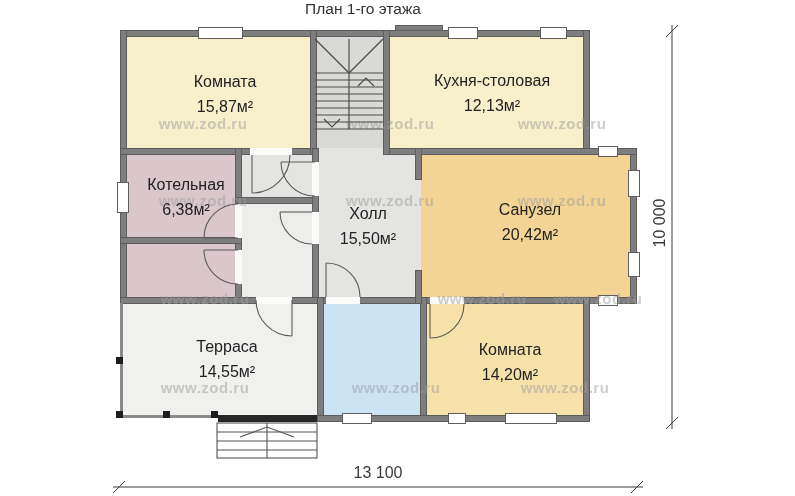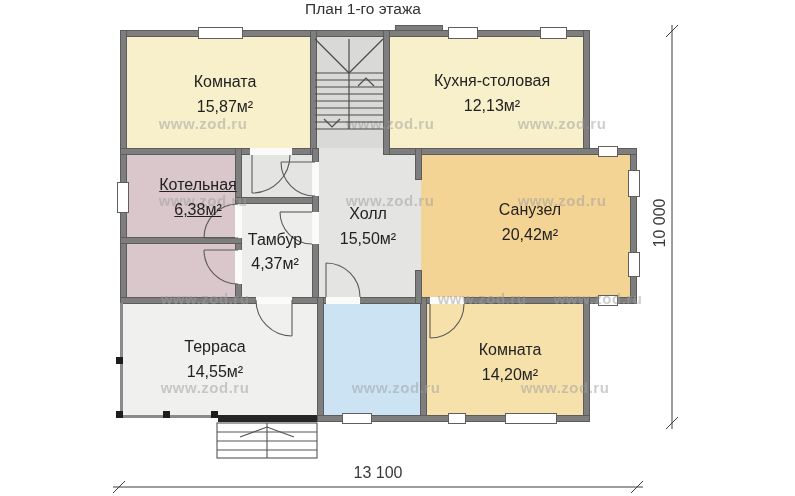--- a/index.html
+++ b/index.html
@@ -159,37 +159,33 @@
   </svg>
 
   <div class="label" style="left:225px;top:69px;">
     <span>Комната</span><br>
     <span>15,87м²</span>
   </div>
   <div class="label" style="left:492px;top:68px;">
     <span>Кухня-столовая</span><br>
     <span>12,13м²</span>
   </div>
-  <div class="label" style="left:198px;top:172px;text-decoration:underline;">
+  <div class="label" style="left:186px;top:172px;">
     <span>Котельная</span><br>
     <span>6,38м²</span>
-  </div>
-  <div class="label" style="left:275px;top:228px;line-height:24px;">
-    <span>Тамбур</span><br>
-    <span>4,37м²</span>
   </div>
   <div class="label" style="left:368px;top:201px;">
     <span>Холл</span><br>
     <span>15,50м²</span>
   </div>
   <div class="label" style="left:530px;top:197px;">
     <span>Санузел</span><br>
     <span>20,42м²</span>
   </div>
-  <div class="label" style="left:215px;top:334px;">
+  <div class="label" style="left:227px;top:334px;">
     <span>Терраса</span><br>
     <span>14,55м²</span>
   </div>
   <div class="label" style="left:510px;top:337px;">
     <span>Комната</span><br>
     <span>14,20м²</span>
   </div>
 
   <div class="dim" style="left:378px;top:473px;transform:translate(-50%,-50%);">13 100</div>
   <div class="dim" style="left:660px;top:223px;transform:translate(-50%,-50%) rotate(-90deg);">10 000</div>

